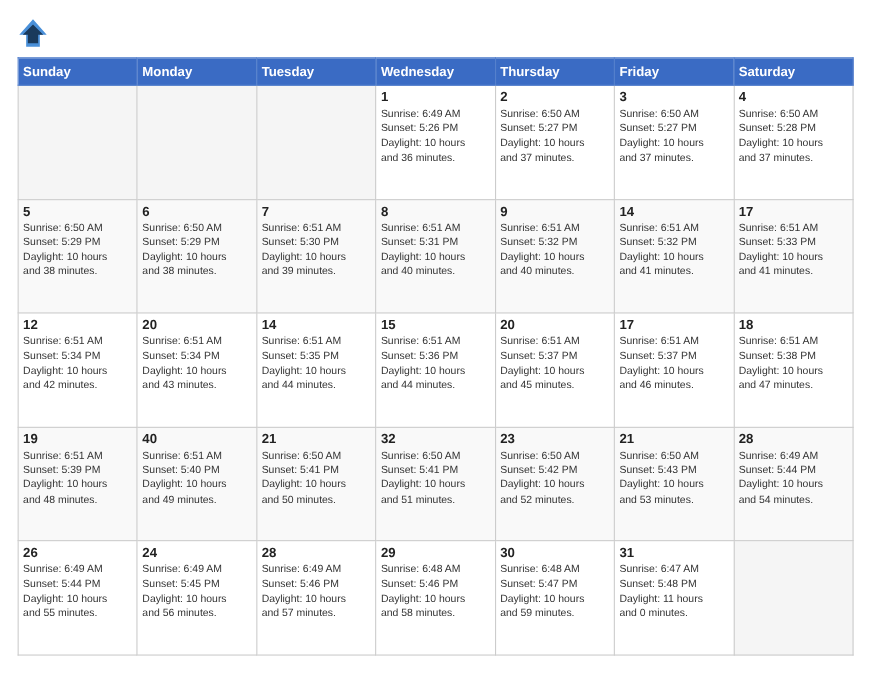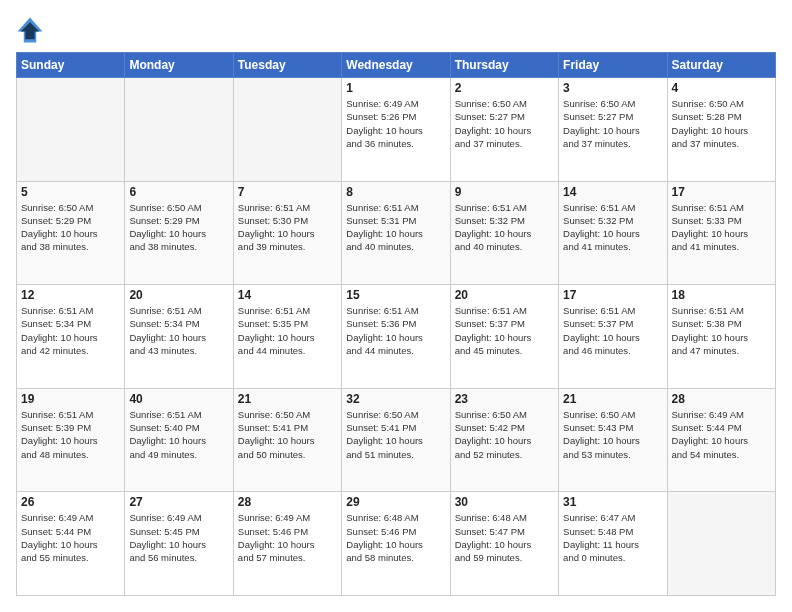--- a/index.html
+++ b/index.html
@@ -321,21 +321,21 @@
         </tr>
         <tr>
           <td>
             <span class="day-number">26</span>
             <div class="day-info" style="white-space: pre-line;">Sunrise: 6:49 AM
 Sunset: 5:44 PM
 Daylight: 10 hours
 and 55 minutes.</div>
           </td>
           <td>
-            <span class="day-number">27</span>
+            <span class="day-number">24</span>
             <div class="day-info" style="white-space: pre-line;">Sunrise: 6:49 AM
 Sunset: 5:45 PM
 Daylight: 10 hours
 and 56 minutes.</div>
           </td>
           <td>
             <span class="day-number">28</span>
             <div class="day-info" style="white-space: pre-line;">Sunrise: 6:49 AM
 Sunset: 5:46 PM
 Daylight: 10 hours

